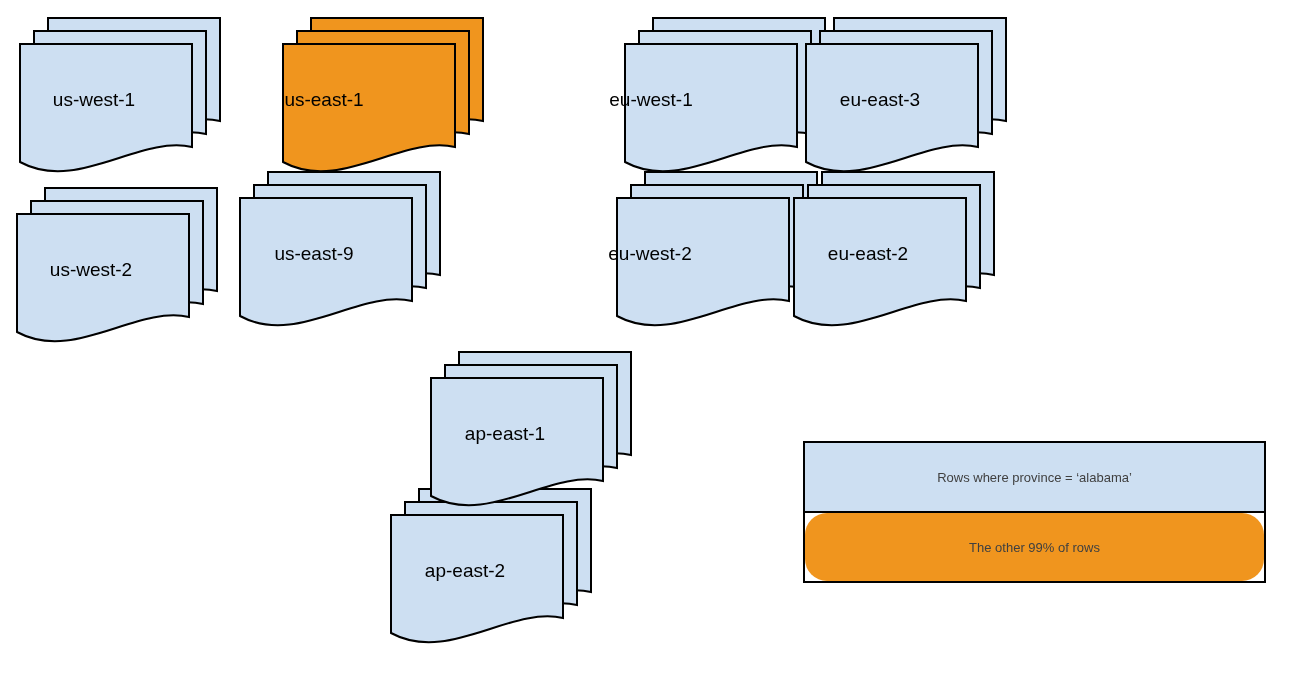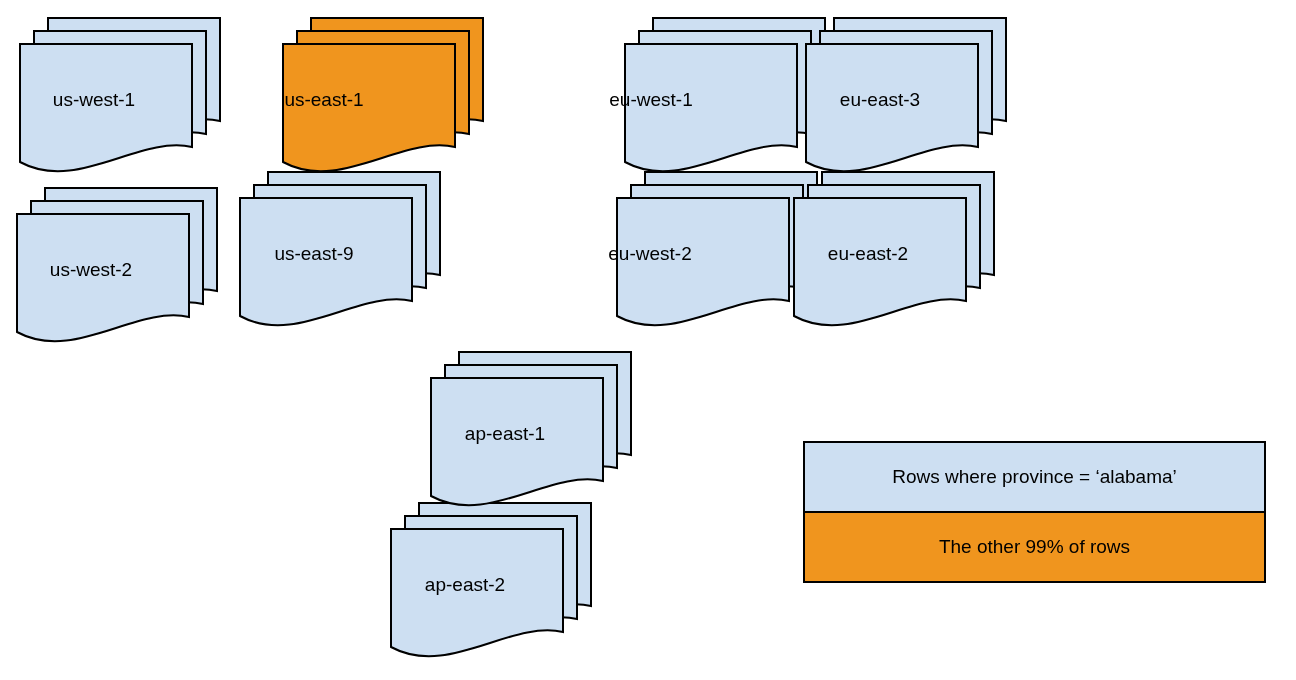--- a/index.html
+++ b/index.html
@@ -51,29 +51,30 @@
     border: 2px solid var(--stroke, #000000);
     box-sizing: border-box;
     display: flex;
     flex-direction: column;
   }
   .legend-row {
     flex: 1;
     display: flex;
     align-items: center;
     justify-content: center;
-    font-size: 19px;
-    color: #000000;
+    font-size: 13px;
+    color: #404040;
   }
   .legend-row.fill-normal {
     background: var(--region-fill, #cddff2);
     border-bottom: 2px solid var(--stroke, #000000);
   }
   .legend-row.fill-highlight {
     background: var(--highlight-fill, #f0951e);
+    border-radius: 22px;
   }
   .defs-svg { position: absolute; width: 0; height: 0; }
 </style>
 </head>
 <body>
 
 <svg class="defs-svg" aria-hidden="true">
   <defs>
     <path id="docshape" d="M1,1 H173 V104 C120,92 58,150 1,119 Z"></path>
   </defs>
@@ -155,21 +156,21 @@
 
   <div class="stack" style="left:402px; top:351px; z-index:20;margin-left:28px;">
     <svg width="204" height="160" viewBox="0 0 204 160">
       <use href="#docshape" class="doc" transform="translate(28,0)"></use>
       <use href="#docshape" class="doc" transform="translate(14,13)"></use>
       <use href="#docshape" class="doc" transform="translate(0,26)"></use>
     </svg>
     <div class="stack-label">ap-east-1</div>
   </div>
 
-  <div class="stack" style="left:390px; top:502px; z-index:10;">
+  <div class="stack" style="left:390px; top:488px; z-index:10;">
     <svg width="204" height="160" viewBox="0 0 204 160">
       <use href="#docshape" class="doc" transform="translate(28,0)"></use>
       <use href="#docshape" class="doc" transform="translate(14,13)"></use>
       <use href="#docshape" class="doc" transform="translate(0,26)"></use>
     </svg>
     <div class="stack-label">ap-east-2</div>
   </div>
 
   <div class="legend">
     <div class="legend-row fill-normal">

